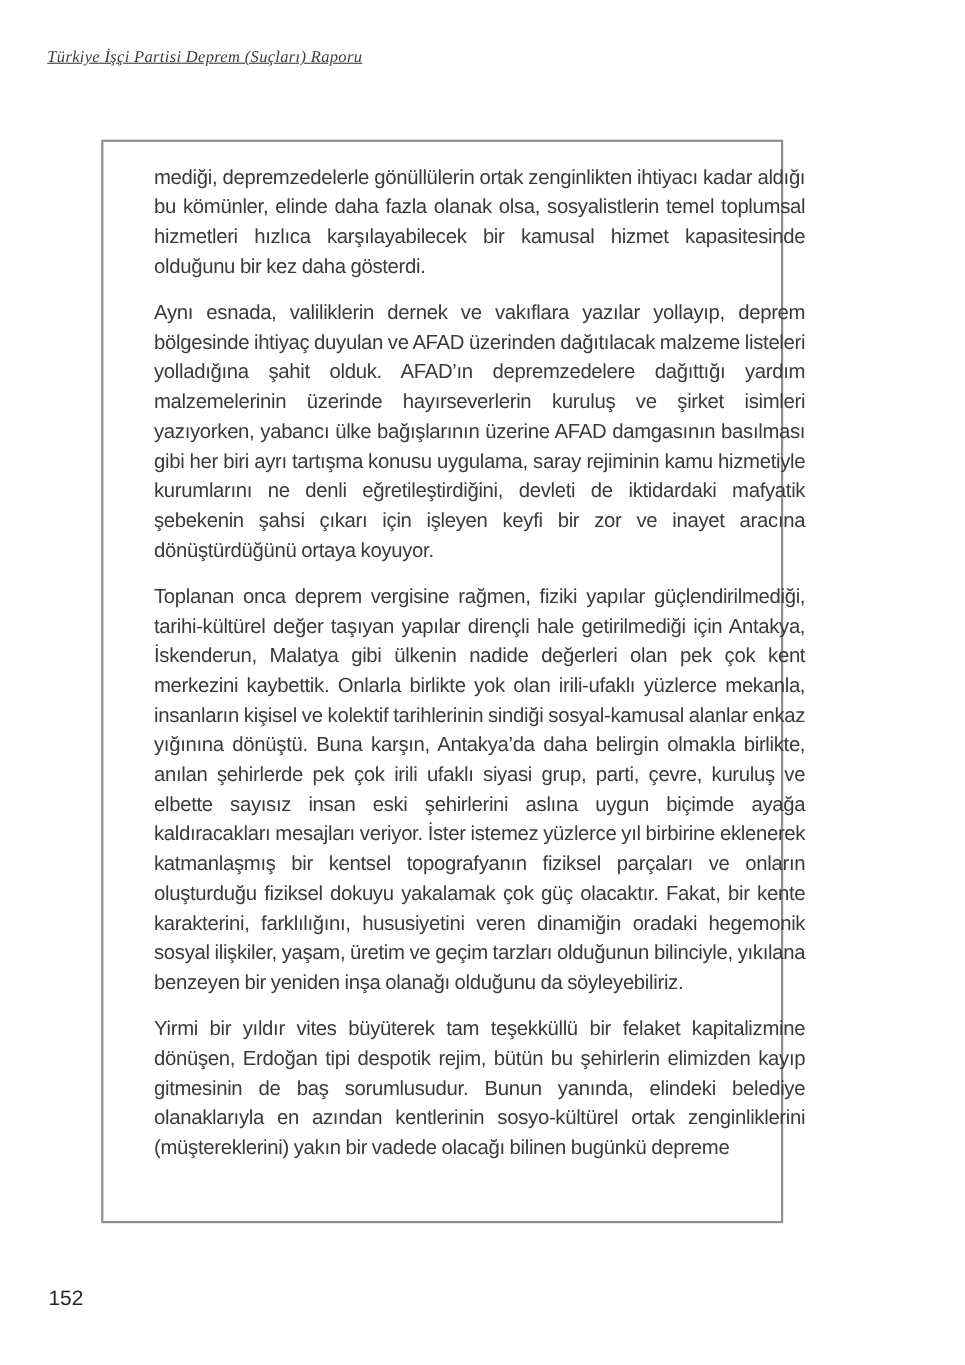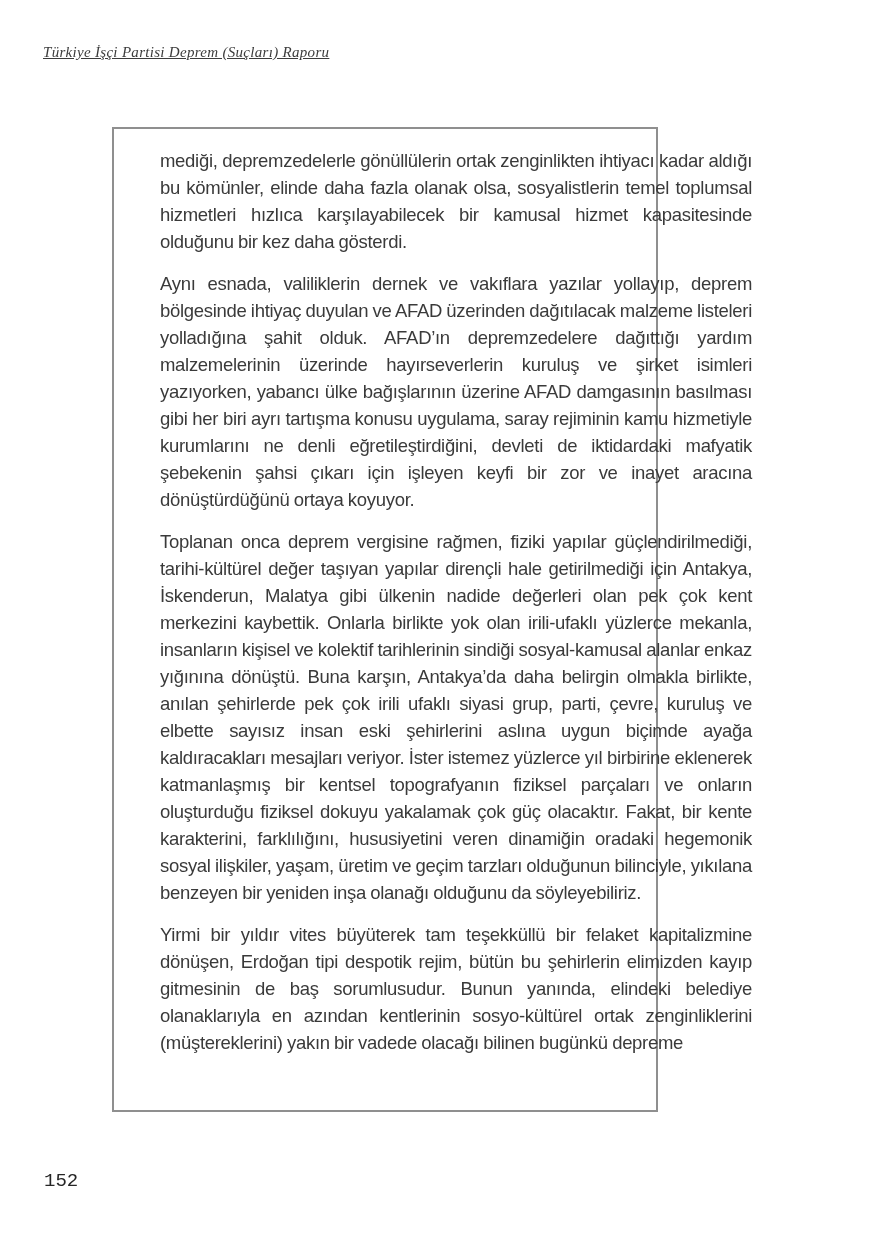--- a/index.html
+++ b/index.html
@@ -19,41 +19,41 @@
   .running-header{
     position:absolute;left:43px;top:44px;
     font-family:"Liberation Serif", serif;
     font-style:italic;
     font-size:15px;
     color:var(--header-color);
     letter-spacing:0.3px;
     text-decoration:underline;
   }
   .text-frame{
-    position:absolute;left:112px;top:127px;
-    width:546px;height:985px;
+    position:absolute;left:92px;top:127px;
+    width:620px;height:985px;
     border:2px solid var(--border-color);
     box-sizing:border-box;
     background:var(--bg-color);
   }
   .frame-content{
     position:absolute;left:46px;top:18px;width:592px;
   }
   .frame-content p{
     font-size:18.5px;
     line-height:27px;
     color:var(--text-color);
     text-align:justify;
     margin:0 0 15px 0;
     letter-spacing:-0.3px;
     word-spacing:-0.5px;
   }
   .page-number{
     position:absolute;left:44px;top:1170px;
-    font-family:Liberation Mono, monospace;
+    font-family:Liberation Sans, sans-serif;
     font-size:19px;
     color:#262626;
   }
 </style>
 </head>
 <body>
 
 <div class="running-header">Türkiye İşçi Partisi Deprem (Suçları) Raporu</div>
 
 <div class="text-frame">

